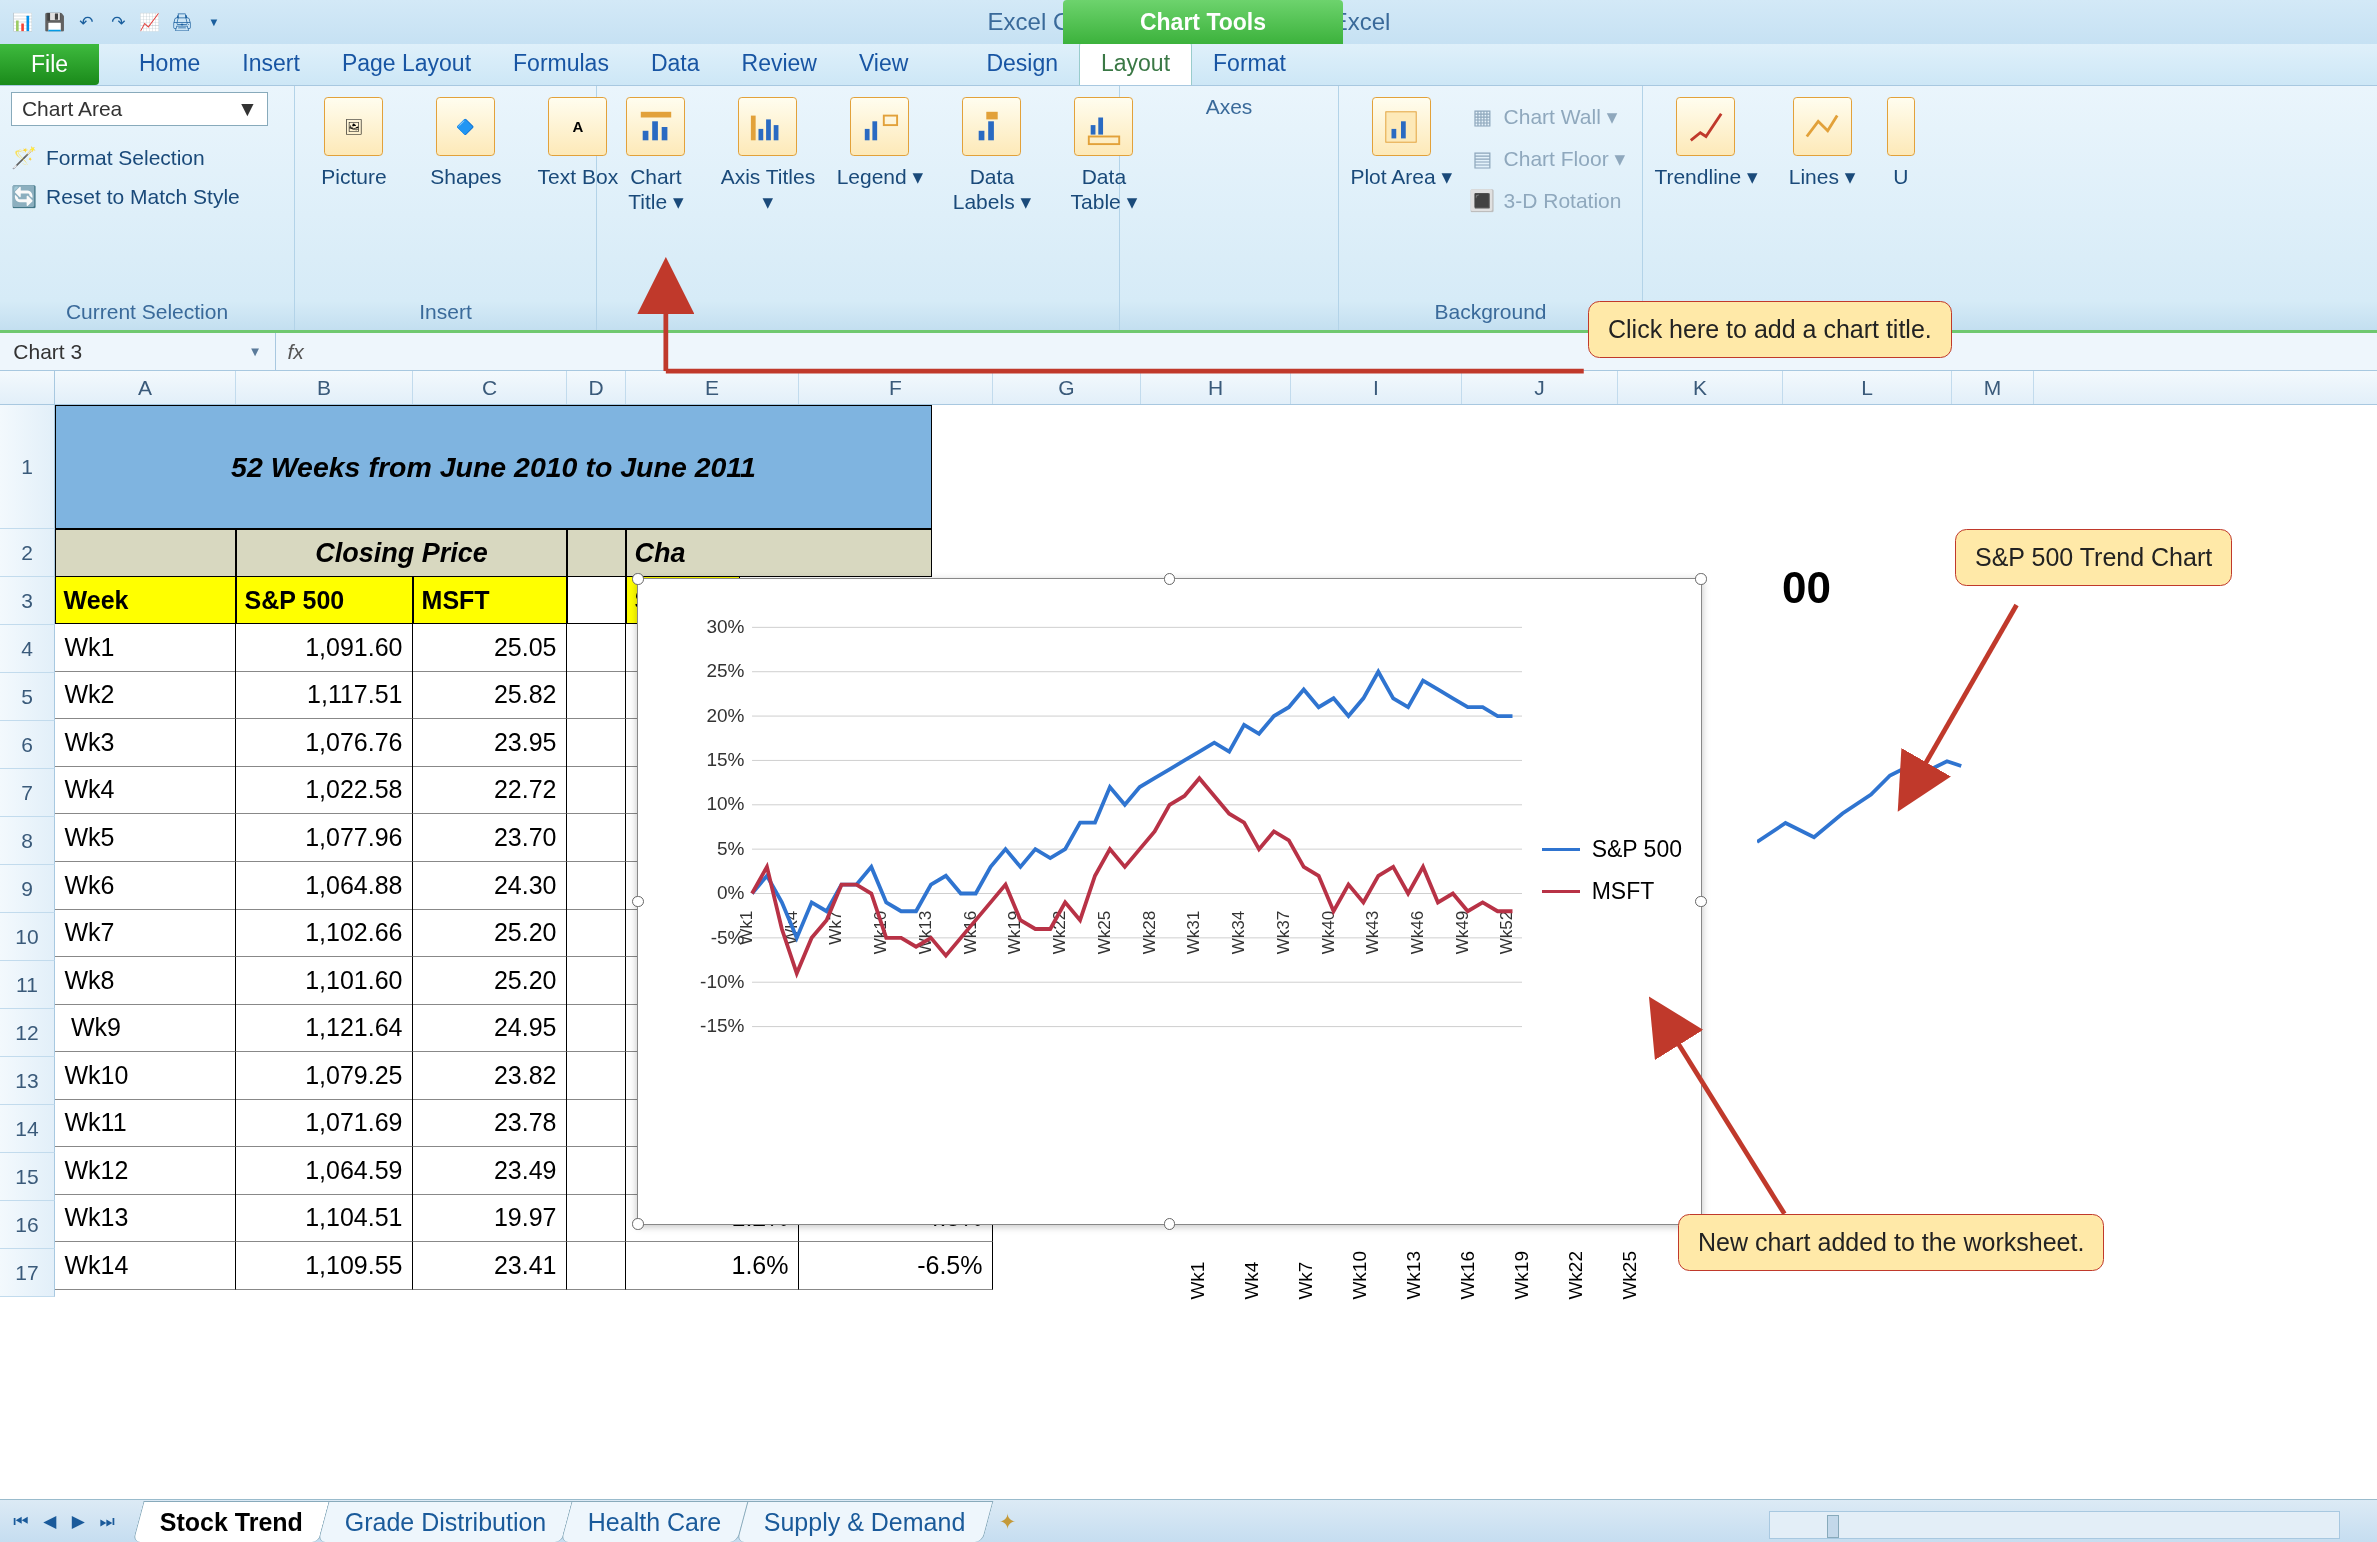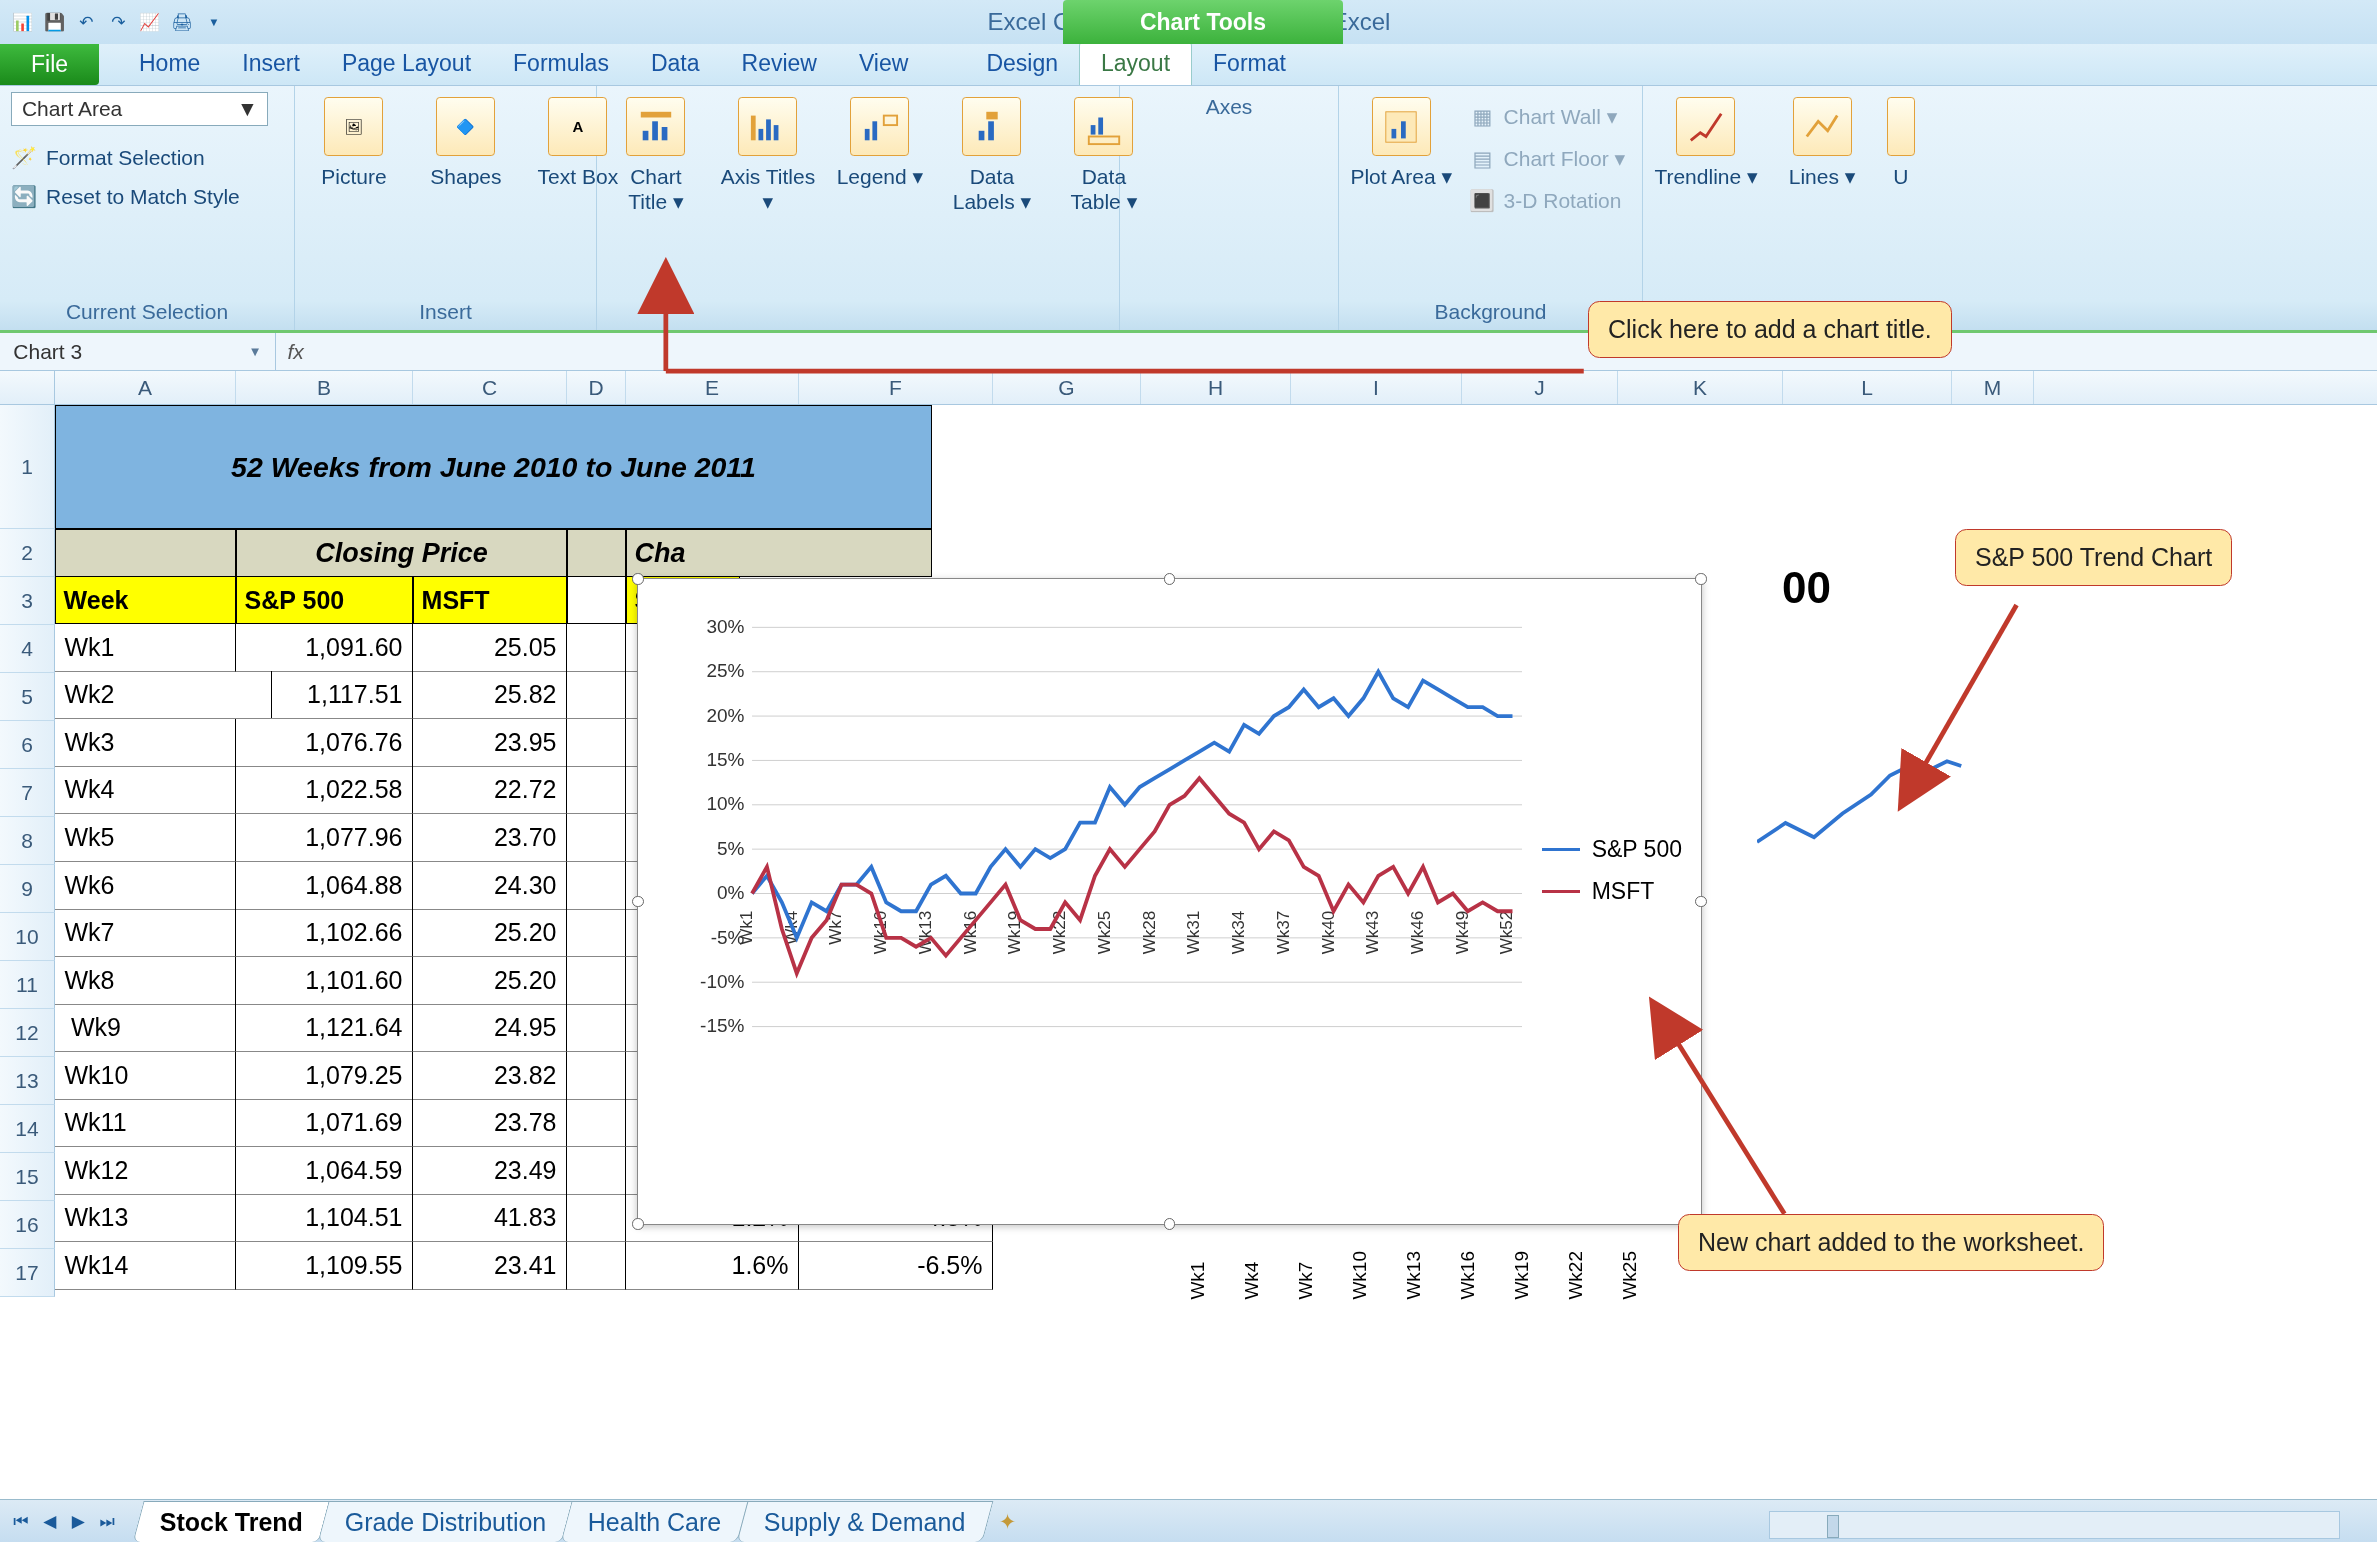--- a/index.html
+++ b/index.html
@@ -363,21 +363,21 @@
       </div>
 
     <svg style="position:absolute; left:1702px; top:304px;" width="209" height="190" viewBox="0 0 220 200">
       <polyline points="0,140 30,120 60,135 90,110 120,90 140,70 160,60 180,65 200,55 215,60" stroke="#2f74d0" stroke-width="4" fill="none"></polyline>
     </svg>
   <div class="dcell l" style="left: 0px; top: 219px; width: 181px;">Wk1</div>
       <div class="dcell r" style="left: 181px; top: 219px; width: 177px;">1,091.60</div>
       <div class="dcell r" style="left: 358px; top: 219px; width: 154px;">25.05</div>
       <div class="dcell" style="left: 512px; top: 219px; width: 59px;"></div>
       <div class="dcell r" style="left: 571px; top: 219px; width: 59px;"></div>
-      <div class="dcell l" style="left: 0px; top: 266px; width: 217px;">Wk2</div>
+      <div class="dcell l" style="left: 0px; top: 266px; width: 181px;">Wk2</div>
       <div class="dcell r" style="left: 181px; top: 266px; width: 177px;">1,117.51</div>
       <div class="dcell r" style="left: 358px; top: 266px; width: 154px;">25.82</div>
       <div class="dcell" style="left: 512px; top: 266px; width: 59px;"></div>
       <div class="dcell r" style="left: 571px; top: 266px; width: 59px;"></div>
       <div class="dcell l" style="left: 0px; top: 314px; width: 181px;">Wk3</div>
       <div class="dcell r" style="left: 181px; top: 314px; width: 177px;">1,076.76</div>
       <div class="dcell r" style="left: 358px; top: 314px; width: 154px;">23.95</div>
       <div class="dcell" style="left: 512px; top: 314px; width: 59px;"></div>
       <div class="dcell r" style="left: 571px; top: 314px; width: 59px;">-</div>
       <div class="dcell l" style="left: 0px; top: 361px; width: 181px;">Wk4</div>
@@ -420,21 +420,21 @@
       <div class="dcell r" style="left: 358px; top: 694px; width: 154px;">23.78</div>
       <div class="dcell" style="left: 512px; top: 694px; width: 59px;"></div>
       <div class="dcell r" style="left: 571px; top: 694px; width: 59px;"></div>
       <div class="dcell l" style="left: 0px; top: 742px; width: 181px;">Wk12</div>
       <div class="dcell r" style="left: 181px; top: 742px; width: 177px;">1,064.59</div>
       <div class="dcell r" style="left: 358px; top: 742px; width: 154px;">23.49</div>
       <div class="dcell" style="left: 512px; top: 742px; width: 59px;"></div>
       <div class="dcell r" style="left: 571px; top: 742px; width: 59px;"></div>
       <div class="dcell l" style="left: 0px; top: 789px; width: 181px;">Wk13</div>
       <div class="dcell r" style="left: 181px; top: 789px; width: 177px;">1,104.51</div>
-      <div class="dcell r" style="left: 358px; top: 789px; width: 154px;">41.83</div>
+      <div class="dcell r" style="left: 358px; top: 789px; width: 154px;">19.97</div>
       <div class="dcell" style="left: 512px; top: 789px; width: 59px;"></div>
       <div class="dcell r" style="left: 571px; top: 789px; width: 173px;">1.2%</div>
       <div class="dcell r" style="left: 744px; top: 789px; width: 194px;">-4.8%</div>
       <div class="dcell l" style="left: 0px; top: 837px; width: 181px;">Wk14</div>
       <div class="dcell r" style="left: 181px; top: 837px; width: 177px;">1,109.55</div>
       <div class="dcell r" style="left: 358px; top: 837px; width: 154px;">23.41</div>
       <div class="dcell" style="left: 512px; top: 837px; width: 59px;"></div>
       <div class="dcell r" style="left: 571px; top: 837px; width: 173px;">1.6%</div>
       <div class="dcell r" style="left: 744px; top: 837px; width: 194px;">-6.5%</div>
     </div>

